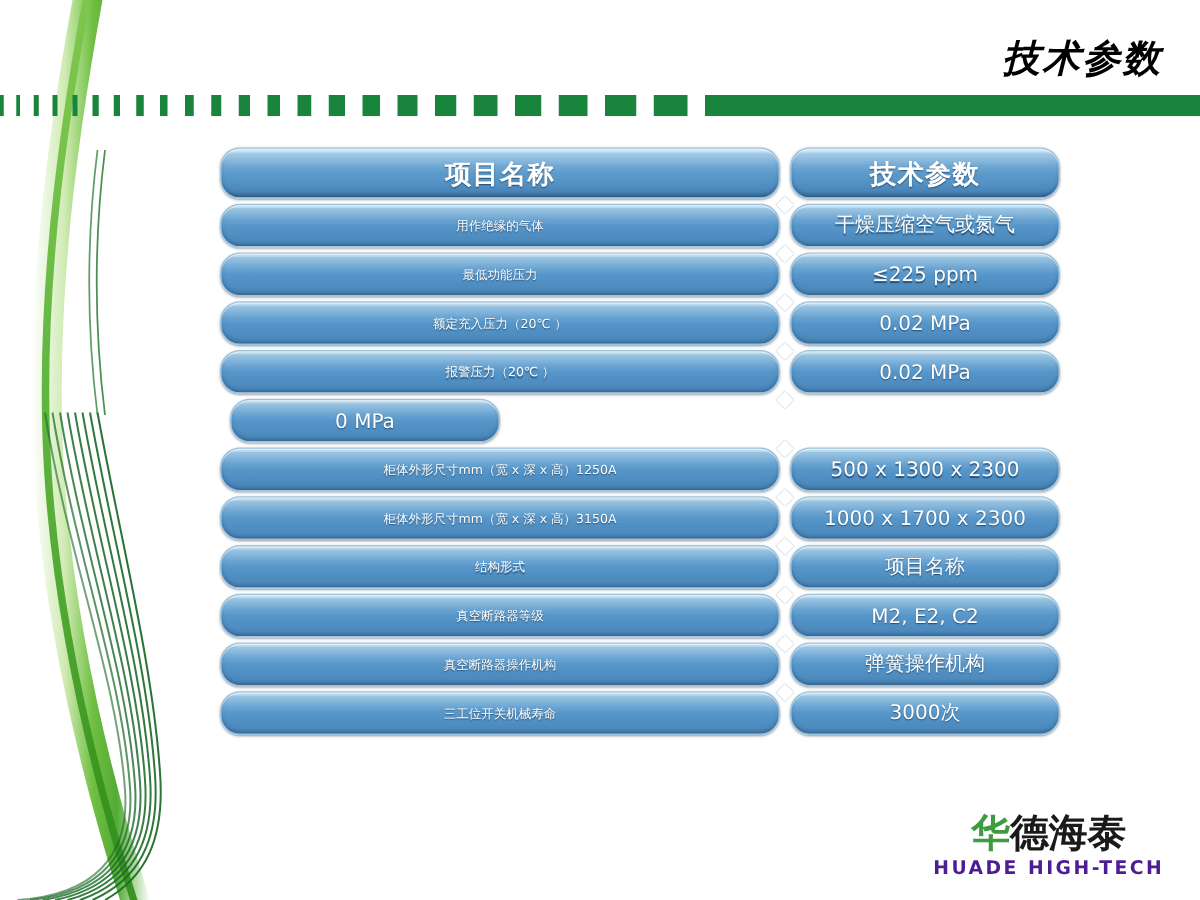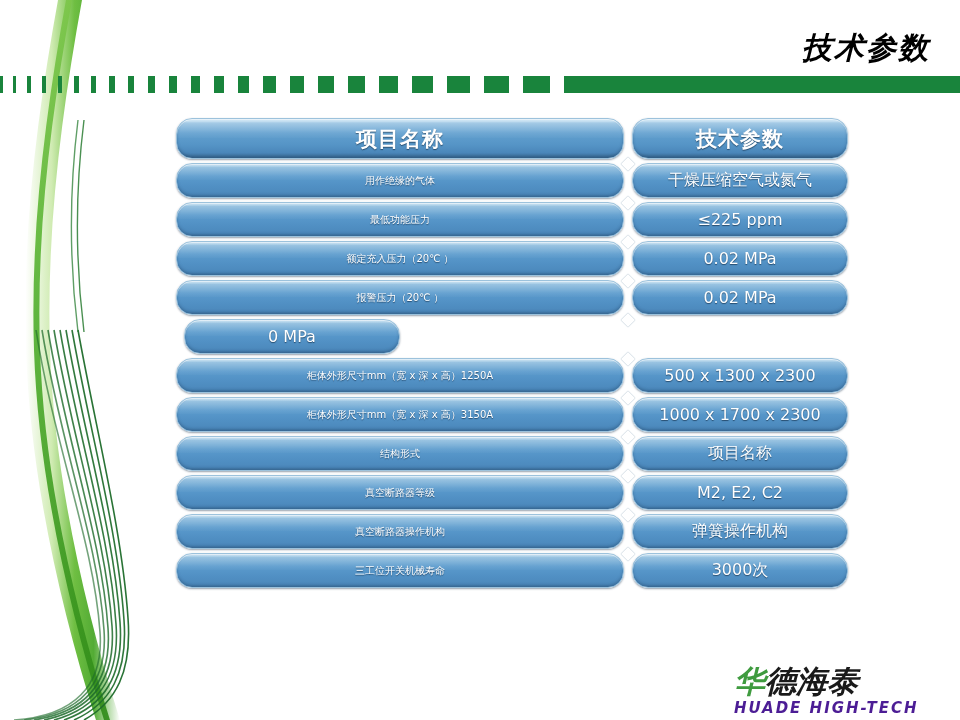--- a/index.html
+++ b/index.html
@@ -144,24 +144,23 @@
     height: 10px;
     background: #ffffff;
     transform: rotate(45deg);
     box-shadow: 0 0 1px rgba(120,150,175,0.9);
   }
 
   
   .logo {
     position: absolute;
     right: 16px;
-    bottom: 2px;
-    text-align: left;
+    bottom: 16px;
+    text-align: center;
     width: 210px;
-    font-style: italic;
   }
   .logo-cn {
     font-family: "DejaVu Sans", "Liberation Sans", sans-serif;
     font-size: 31px;
     font-weight: bold;
     color: #1a1a1a;
     letter-spacing: 0px;
     line-height: 34px;
     white-space: nowrap;
   }

